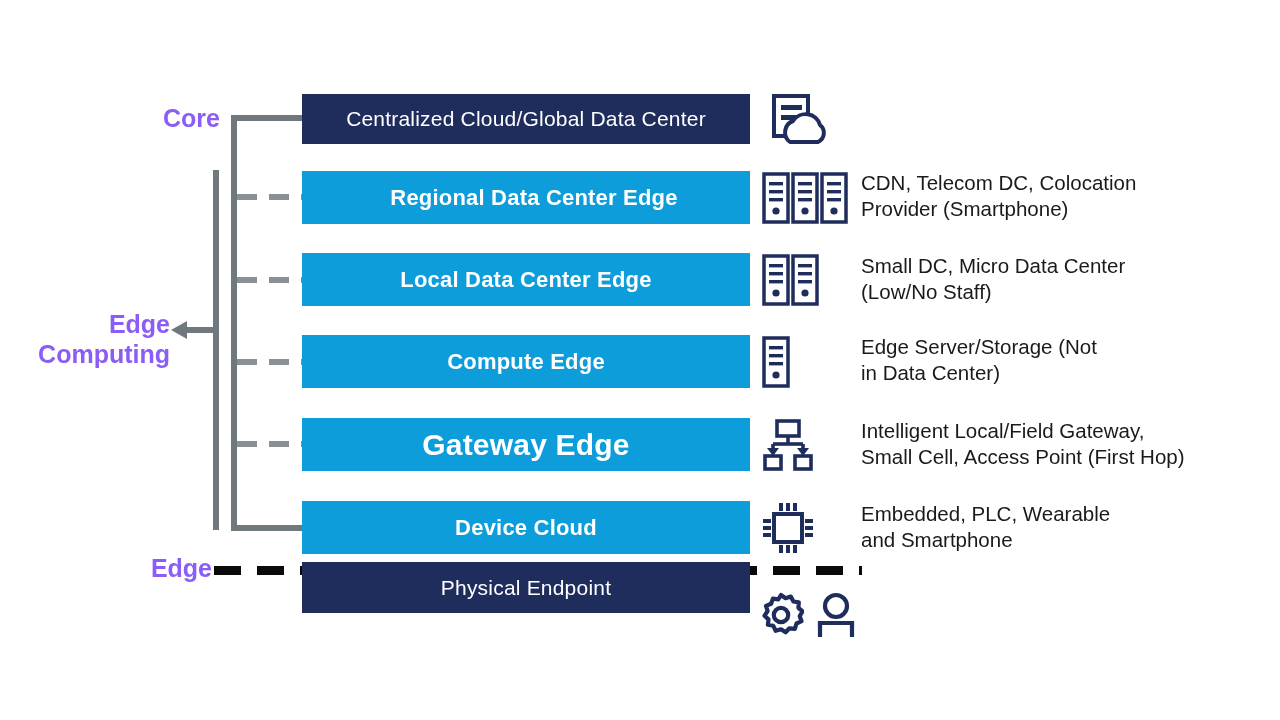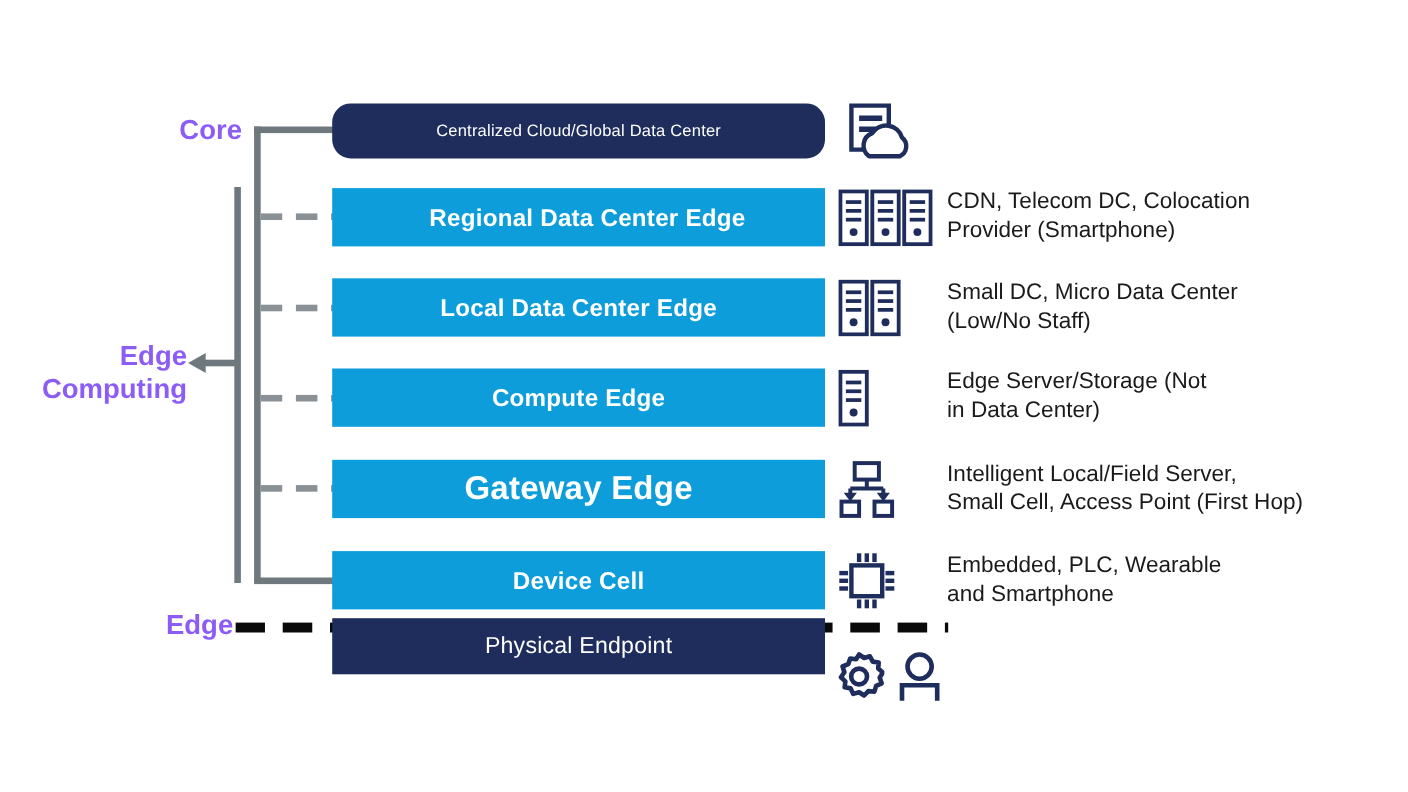--- a/index.html
+++ b/index.html
@@ -16,21 +16,21 @@
     position: absolute;
     left: 302px; width: 448px;
     display: flex; align-items: center; justify-content: center;
     color: #ffffff;
     letter-spacing: .2px;
     white-space: nowrap;
   }
   .bar.navy { background: #1e2d5c; }
   .bar.blue { background: #0d9ddb; font-weight: bold; }
 
-  .bar-core      { top: 94px;  height: 50px; font-size: 15px; border-radius: 17px; }
+  .bar-core      { top: 94px;  height: 50px; font-size: 21px; }
   .bar-regional  { top: 171px; height: 53px; font-size: 22px; padding-left: 16px; }
   .bar-localdc   { top: 253px; height: 53px; font-size: 22px; }
   .bar-compute   { top: 335px; height: 53px; font-size: 22px; }
   .bar-gateway   { top: 418px; height: 53px; font-size: 30px; }
   .bar-device    { top: 501px; height: 53px; font-size: 22px; }
   .bar-endpoint  { top: 562px; height: 51px; font-size: 21px; }
 
   
   .side-label {
     position: absolute;
@@ -143,21 +143,21 @@
   <div class="dash-grey d-compute"></div>
   <div class="dash-grey d-gateway"></div>
 
   <div class="edge-dash"></div>
 
   <div class="bar navy bar-core">Centralized Cloud/Global Data Center</div>
   <div class="bar blue bar-regional">Regional Data Center Edge</div>
   <div class="bar blue bar-localdc">Local Data Center Edge</div>
   <div class="bar blue bar-compute">Compute Edge</div>
   <div class="bar blue bar-gateway">Gateway Edge</div>
-  <div class="bar blue bar-device">Device Cell</div>
+  <div class="bar blue bar-device">Device Cloud</div>
   <div class="bar navy bar-endpoint">Physical Endpoint</div>
 
   <div class="icon-cell ic-core">
     <svg width="76" height="56" viewBox="0 0 76 56">
       <g fill="none" stroke="#1e2d5c" stroke-width="4">
         <path d="M12 4 h34 v40 h-34 z"></path>
       </g>
       <g fill="#1e2d5c">
         <rect x="19" y="13" width="21" height="5"></rect>
         <rect x="19" y="23" width="21" height="5"></rect>
@@ -279,18 +279,18 @@
       </svg>
     </span>
   </div>
 
   <div class="desc ds-regional">CDN, Telecom DC, Colocation
 Provider (Smartphone)</div>
   <div class="desc ds-compute">Edge Server/Storage (Not
 in Data Center)</div>
   <div class="desc ds-localdc">Small DC, Micro Data Center
 (Low/No Staff)</div>
-  <div class="desc ds-gateway">Intelligent Local/Field Server,
+  <div class="desc ds-gateway">Intelligent Local/Field Gateway,
 Small Cell, Access Point (First Hop)</div>
   <div class="desc ds-device">Embedded, PLC, Wearable
 and Smartphone</div>
 
 </div>
 
 </body></html>

